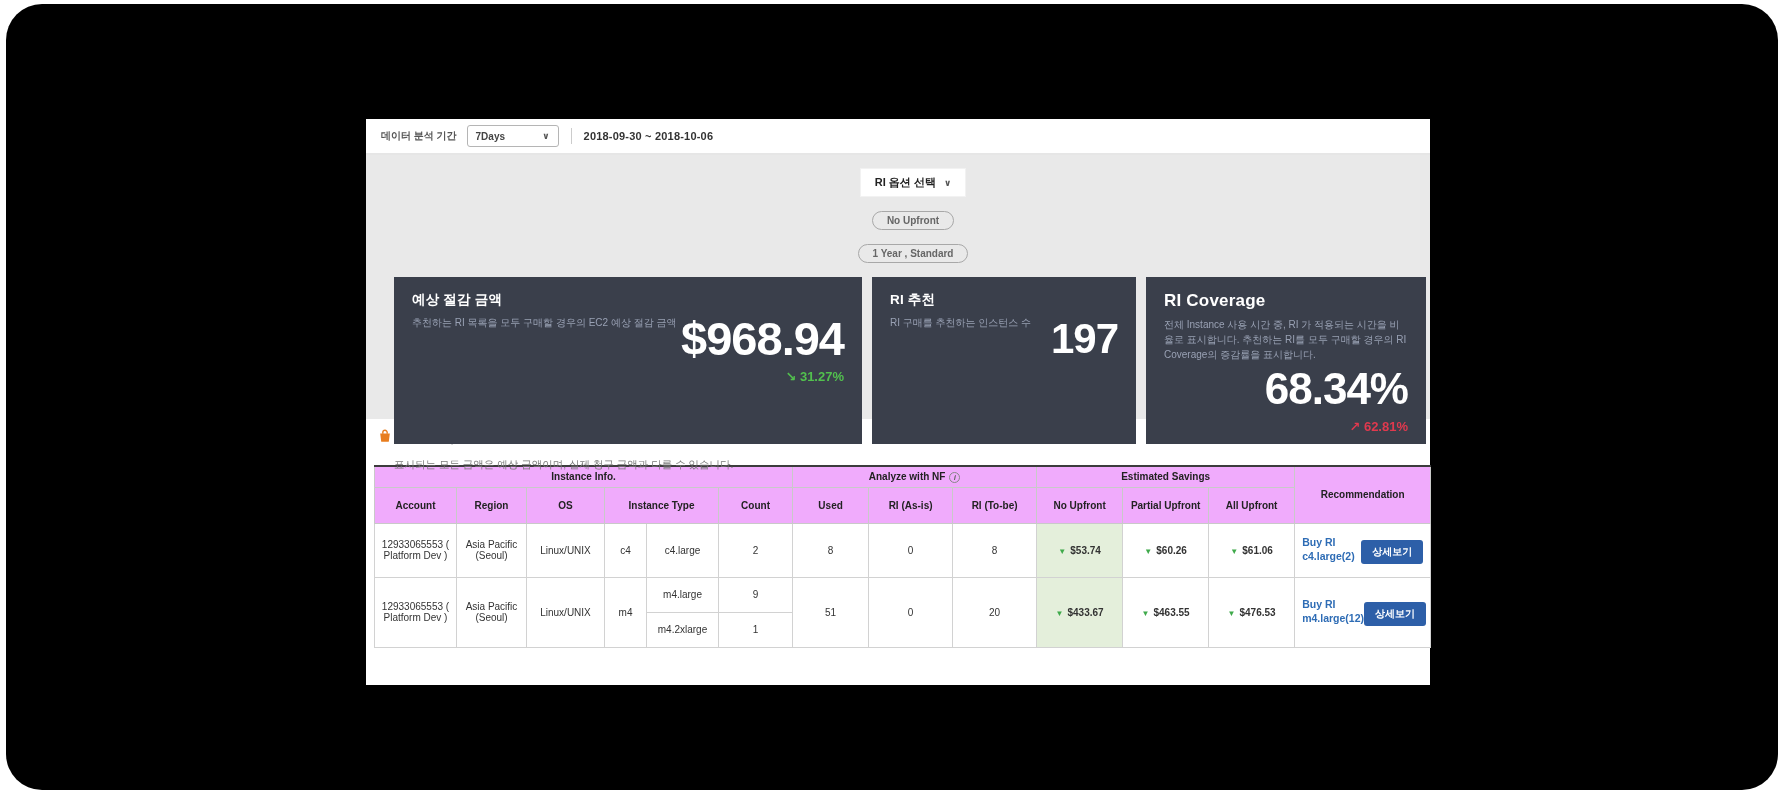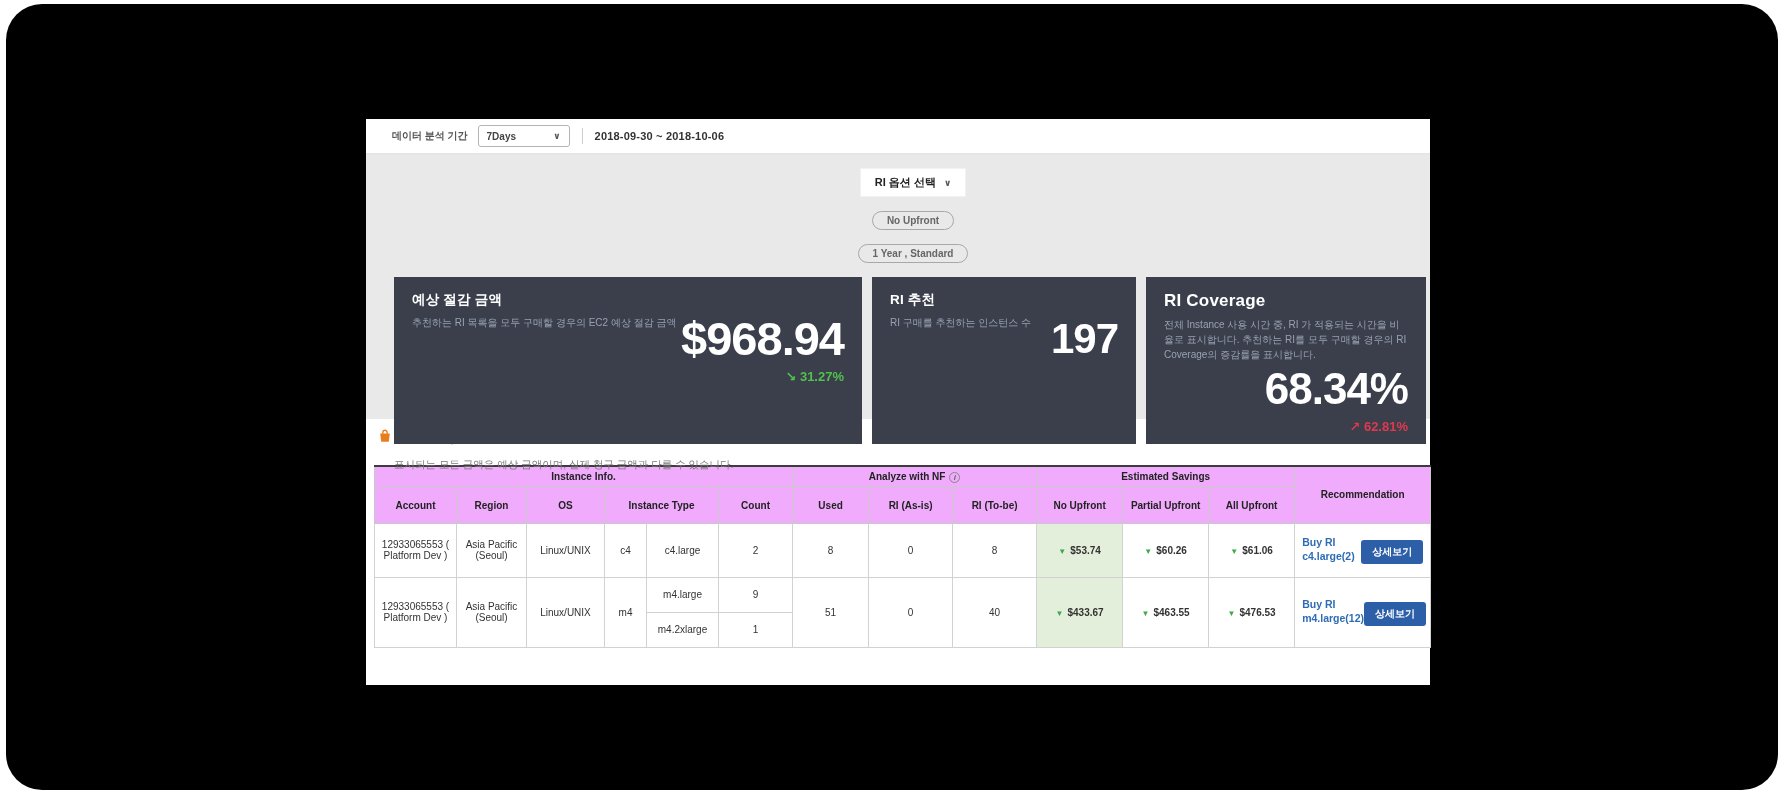--- a/index.html
+++ b/index.html
@@ -15,21 +15,21 @@
             border-bottom:1px solid #e2e2e2; }
   .page-title { font-size:19px; font-weight:bold; color:#1a1a1a; margin-right:42px; letter-spacing:-0.2px; }
   .tabs { display:flex; align-items:center; gap:30px; }
   .tab { font-size:11.5px; font-weight:bold; color:#9a9a9a; cursor:pointer; text-decoration:none; }
   .tab.active { color:#1a1a1a; border-bottom:1.5px solid #1a1a1a; padding-bottom:2px; }
   .help-circle { display:inline-block; width:13px; height:13px; background:#4a90d9;
                  border-radius:50%; color:#fff; font-size:9px; font-weight:bold;
                  text-align:center; line-height:13px; margin-left:6px; vertical-align:middle; }
 
   
-  .filterbar { height:36px; display:flex; align-items:center; padding:0 26px;
+  .filterbar { height:36px; display:flex; align-items:center; padding:0 15px;
                border-bottom:2px solid #e6e6e6; }
   .filter-label { font-size:10px; font-weight:bold; color:#555; margin-right:10px; }
   .select { width:92px; height:22px; border:1px solid #b5b5b5; border-radius:3px;
             background:#fff; display:flex; align-items:center; justify-content:space-between;
             padding:0 8px; font-size:10px; font-weight:bold; color:#444; cursor:pointer; }
   .chev { font-size:9px; color:#555; }
   .vdiv { width:1px; height:16px; background:#ccc; margin:0 12px; }
   .date-range { font-size:11px; font-weight:bold; color:#333; letter-spacing:0.2px; }
 
   
@@ -204,21 +204,21 @@
           </tr>
           <tr class="row-split">
             <td class="acct" rowspan="2">12933065553 ( Platform Dev )</td>
             <td rowspan="2">Asia Pacific (Seoul)</td>
             <td rowspan="2">Linux/UNIX</td>
             <td rowspan="2">m4</td>
             <td>m4.large</td>
             <td>9</td>
             <td rowspan="2">51</td>
             <td rowspan="2">0</td>
-            <td rowspan="2">40</td>
+            <td rowspan="2">20</td>
             <td class="sav hl" rowspan="2"><span class="tri">▼</span><span>$433.67</span></td>
             <td class="sav" rowspan="2"><span class="tri">▼</span><span>$463.55</span></td>
             <td class="sav" rowspan="2"><span class="tri">▼</span><span>$476.53</span></td>
             <td rowspan="2">
               <div class="rec-cell">
                 <a class="buy-link">Buy RI m4.large(12)</a>
                 <button class="detail-btn">상세보기</button>
               </div>
             </td>
           </tr>

